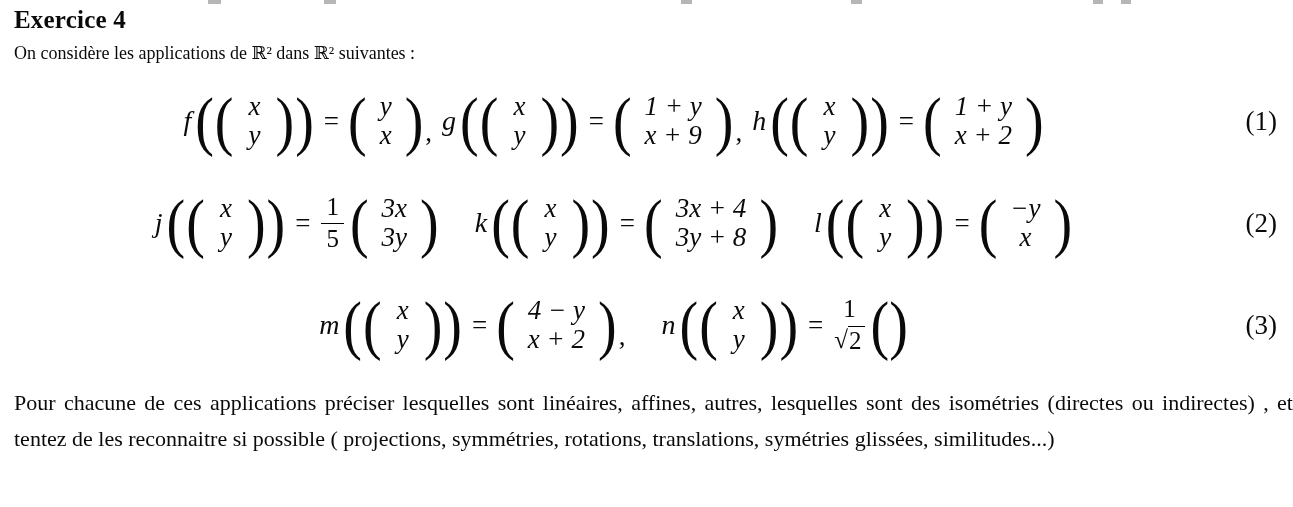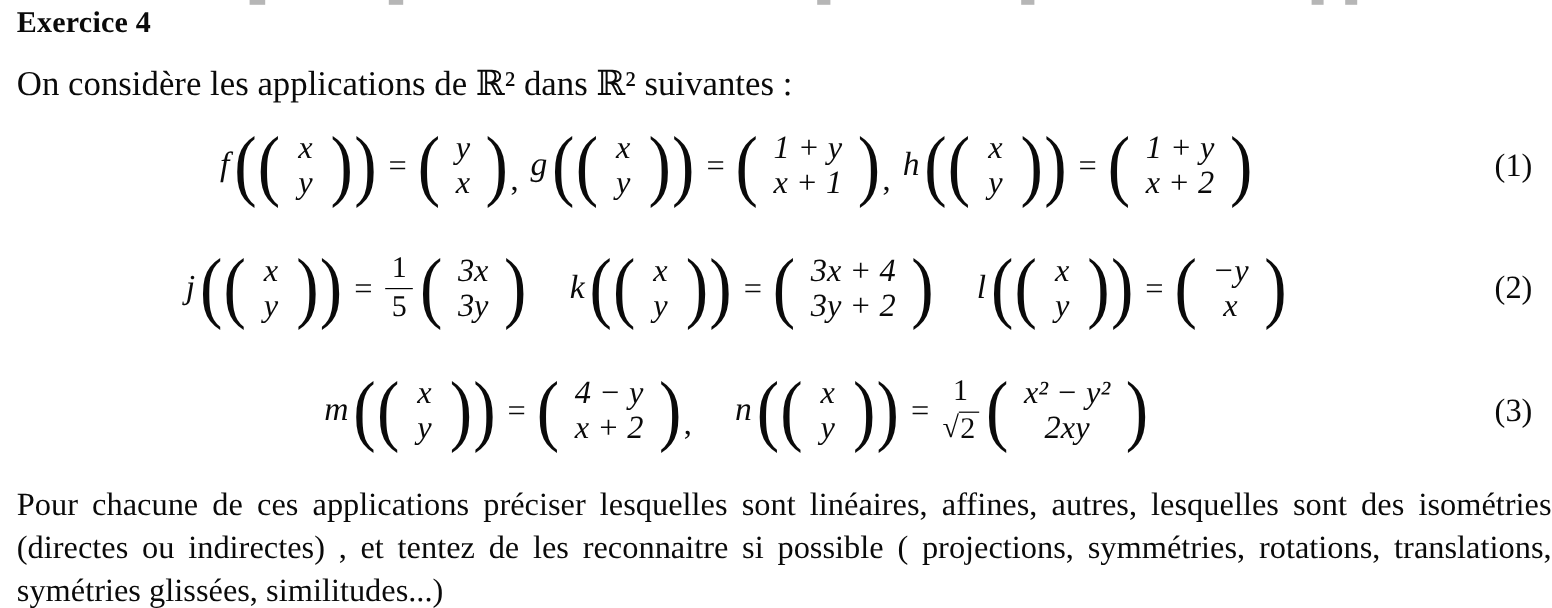--- a/index.html
+++ b/index.html
@@ -14,21 +14,21 @@
   
   .artifact { position: absolute; top: 0; height: 4px; background: #b6b6b6; }
   .a1 { left: 208px;  width: 13px; }
   .a2 { left: 324px;  width: 12px; }
   .a3 { left: 681px;  width: 11px; }
   .a4 { left: 851px;  width: 11px; }
   .a5 { left: 1093px; width: 10px; }
   .a6 { left: 1121px; width: 10px; }
 
   .title { font-size: 25px; line-height: 30px; font-weight: 700; letter-spacing: 0.2px; }
-  .intro { font-size: 29px; line-height: 34px; margin-top: 18px; }
+  .intro { font-size: 18px; line-height: 34px; margin-top: 1px; }
 
   .eqrow { position: relative; height: 102px; display: flex; align-items: center; }
   .eqrow:first-of-type { margin-top: 12px; }
   .eqcontent { margin: 0 auto; display: inline-flex; align-items: center; padding-right: 80px; }
   .eqnum { position: absolute; right: 16px; top: 50%; transform: translateY(-50%); font-size: 27px; }
 
   .term { display: inline-flex; align-items: center; font-size: 27px; }
   .gap-sm { margin-left: 10px; }
   .gap-lg { margin-left: 36px; }
   .fname { font-style: italic; font-size: 28px; margin-right: 3px; }
@@ -47,21 +47,21 @@
   .suffix { margin-left: 2px; transform: translateY(11px); }
 
   .frac { display: inline-flex; flex-direction: column; align-items: center;
           font-size: 25px; line-height: 1.15; margin: 0 6px 0 2px; }
   .frac .num { padding: 0 5px 1px 5px; }
   .frac .den { border-top: 1.6px solid #000; padding: 1px 5px 0 5px; }
   .den-sqrt { display: inline-flex; align-items: flex-start; border-top: none !important; padding: 0 !important; margin-top: 1px; }
   .sqrt-sym { line-height: 1.15; }
   .sqrt-arg { border-top: 1.6px solid #000; padding: 0 3px 0 1px; line-height: 1.15; }
 
-  .footer { font-size: 27px; line-height: 36px; text-align: justify; margin-top: 9px; }
+  .footer { font-size: 22px; line-height: 36px; text-align: justify; margin-top: 9px; }
 </style>
 </head>
 <body>
 
 <div class="artifact a1"></div>
 <div class="artifact a2"></div>
 <div class="artifact a3"></div>
 <div class="artifact a4"></div>
 <div class="artifact a5"></div>
 <div class="artifact a6"></div>
@@ -101,21 +101,21 @@
         <span class="vec arg">
           <span>x</span>
           <span>y</span>
         </span>
         <span class="bigp">)</span>
         <span class="bigp outer">)</span>
         <span class="eqsign">=</span>
         <span class="bigp">(</span>
         <span class="vec res">
           <span>1 + y</span>
-          <span>x + 1</span>
+          <span>x + 9</span>
         </span>
         <span class="bigp">)</span>
         <span class="suffix">,</span>
       </span>
 
       <span class="term gap-sm">
         <span class="fname">h</span>
         <span class="bigp outer">(</span>
         <span class="bigp">(</span>
         <span class="vec arg">
@@ -170,21 +170,21 @@
         <span class="vec arg">
           <span>x</span>
           <span>y</span>
         </span>
         <span class="bigp">)</span>
         <span class="bigp outer">)</span>
         <span class="eqsign">=</span>
         <span class="bigp">(</span>
         <span class="vec res">
           <span>3x + 4</span>
-          <span>3y + 2</span>
+          <span>3y + 8</span>
         </span>
         <span class="bigp">)</span>
       </span>
 
       <span class="term gap-lg">
         <span class="fname">l</span>
         <span class="bigp outer">(</span>
         <span class="bigp">(</span>
         <span class="vec arg">
           <span>x</span>
@@ -240,24 +240,20 @@
         <span class="bigp outer">)</span>
         <span class="eqsign">=</span>
         <span class="frac">
           <span class="num">1</span>
           <span class="den den-sqrt">
             <span class="sqrt-sym">√</span>
               <span class="sqrt-arg">2</span>
           </span>
         </span>
         <span class="bigp">(</span>
-        <span class="vec res">
-          <span>x² − y²</span>
-          <span>2xy</span>
-        </span>
         <span class="bigp">)</span>
       </span>
 
     </div>
     <span class="eqnum">(3)</span>
   </div>
 
   <div class="footer">Pour chacune de ces applications préciser lesquelles sont linéaires, affines, autres, lesquelles sont des isométries (directes ou indirectes) , et tentez de les reconnaitre si possible ( projections, symmétries, rotations, translations, symétries glissées, similitudes...)</div>
 
 </div>

